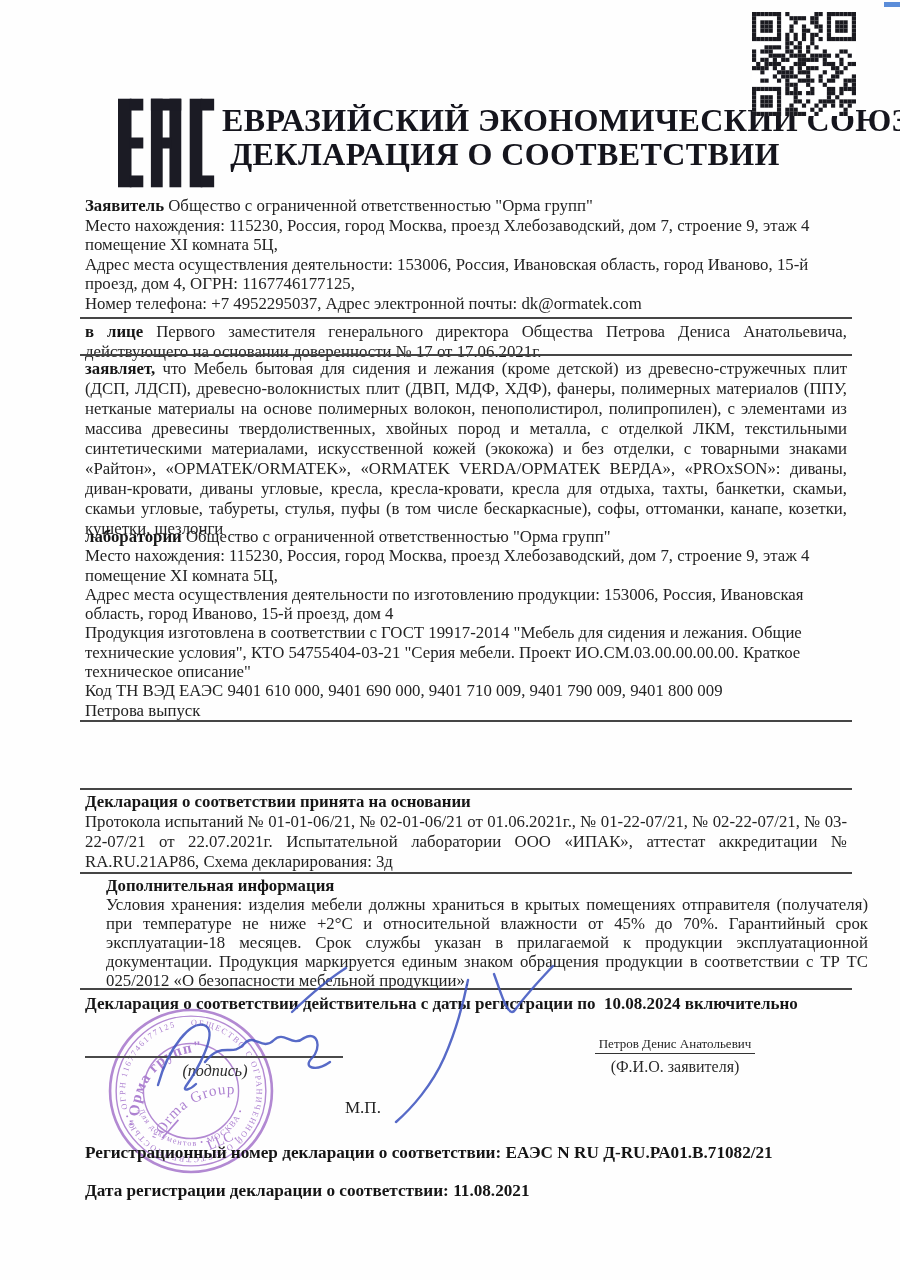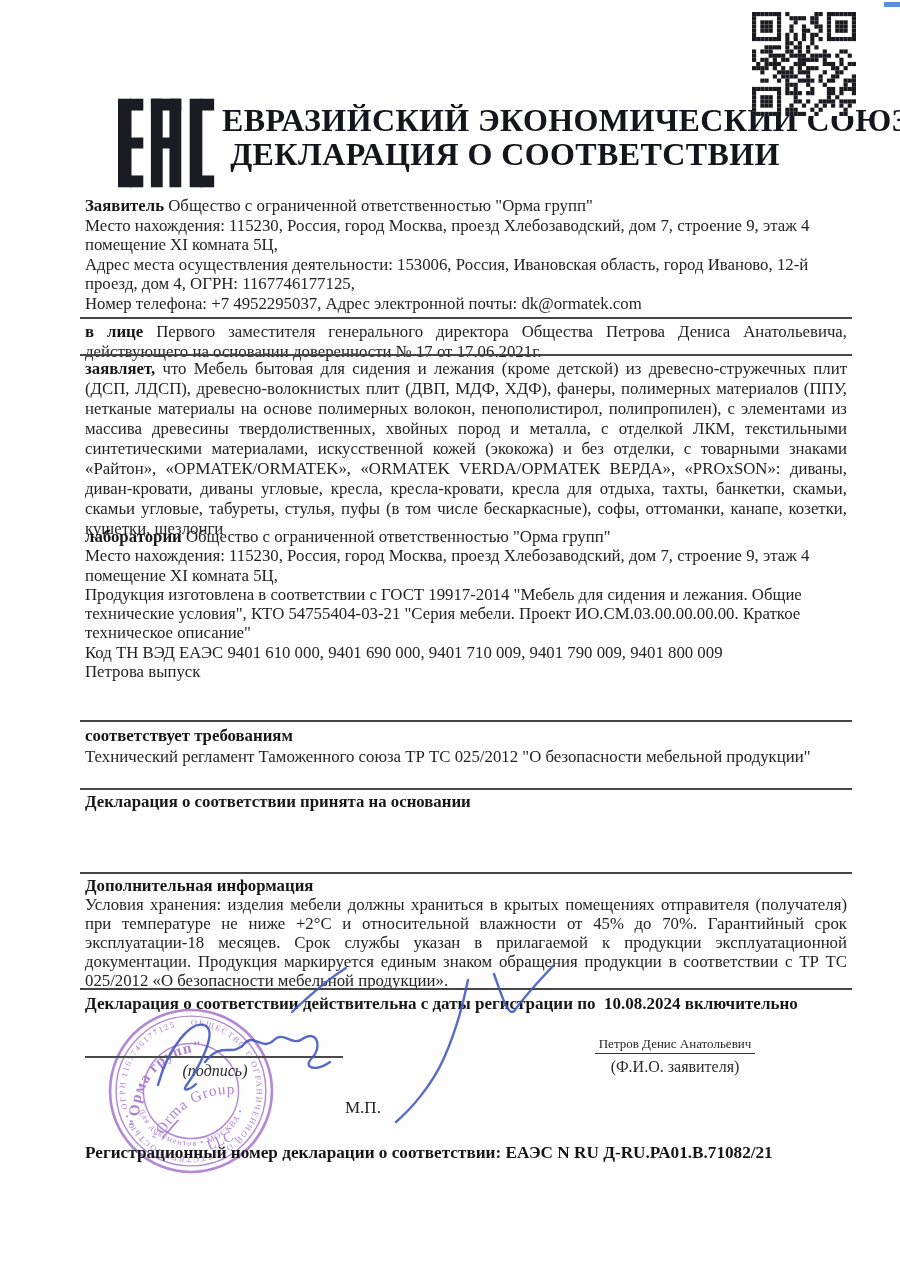--- a/index.html
+++ b/index.html
@@ -8,21 +8,21 @@
     font-family:"Liberation Serif", serif;color:#222;overflow:hidden;
     border-right:2px solid #d9d9d9;border-bottom:2px solid #e3e3e3;
   }
   .abs{position:absolute;}
   .body-text{font-size:16.8px;color:#232323;}
   .sec{left:85px;width:762px;}
   .lh195{line-height:19.5px;}
   .lh20{line-height:20px;}
   .lh193{line-height:19.3px;}
   .lh21{line-height:21px;}
-  .lh19{line-height:19px;}
+  .lh19{line-height:19px;margin-left:21px;}
   .just{text-align:justify;}
   b,.b{font-weight:bold;color:#161616;}
   .divider{left:80px;width:772px;height:2px;background:#454545;}
   .title-wrap{left:222px;width:566px;text-align:center;color:#15151d;}
   .title-line{font-weight:bold;font-size:32px;line-height:34px;letter-spacing:.4px;white-space:nowrap;}
   .valid-line{font-weight:bold;font-size:17px;white-space:pre-wrap;color:#161616;}
   .sig-line{left:85px;width:258px;height:0;border-top:2px solid #4a4a4a;}
   .caption{font-size:16px;color:#2a2a2a;}
   .name-block{left:555px;width:240px;text-align:center;}
   .name-underline{display:inline-block;border-bottom:1.5px solid #333;padding:0 4px 1px 4px;font-size:13px;color:#1e1e1e;}
@@ -362,51 +362,49 @@
       <rect x="48" y="96" width="4" height="4" fill="#1a1a20"></rect>
       <rect x="60" y="96" width="4" height="4" fill="#1a1a20"></rect>
       <rect x="84" y="96" width="4" height="4" fill="#1a1a20"></rect>
       <rect x="88" y="96" width="4" height="4" fill="#1a1a20"></rect>
     </svg>
   <div class="abs blue-tick"></div>
 
   <div class="abs sec body-text lh195" style="top:196px;">
     <div><b>Заявитель</b> <span>Общество с ограниченной ответственностью "Орма групп"</span></div>
     <div>Место нахождения: 115230, Россия, город Москва, проезд Хлебозаводский, дом 7, строение 9, этаж 4 помещение XI комната 5Ц,</div>
-    <div>Адрес места осуществления деятельности: 153006, Россия, Ивановская область, город Иваново, 12-й проезд, дом 4, ОГРН: 1167746177125,</div>
+    <div>Адрес места осуществления деятельности: 153006, Россия, Ивановская область, город Иваново, 15-й проезд, дом 4, ОГРН: 1167746177125,</div>
     <div>Номер телефона: +7 4952295037, Адрес электронной почты: dk@ormatek.com</div>
   </div>
   <div class="abs divider" style="top:317px;"></div>
 
   <div class="abs sec body-text lh195 just" style="top:322px;">
     <b>в лице</b> <span>Первого заместителя генерального директора Общества Петрова Дениса Анатольевича, действующего на основании доверенности № 17 от 17.06.2021г.</span>
   </div>
   <div class="abs divider" style="top:354px;"></div>
 
   <div class="abs sec body-text lh20 just" style="top:359px;">
     <b>заявляет,</b> <span>что Мебель бытовая для сидения и лежания (кроме детской) из древесно-стружечных плит (ДСП, ЛДСП), древесно-волокнистых плит (ДВП, МДФ, ХДФ), фанеры, полимерных материалов (ППУ, нетканые материалы на основе полимерных волокон, пенополистирол, полипропилен), с элементами из массива древесины твердолиственных, хвойных пород и металла, с отделкой ЛКМ, текстильными синтетическими материалами, искусственной кожей (экокожа) и без отделки, с товарными знаками «Райтон», «ОРМАТЕК/ORMATEK», «ORMATEK VERDA/ОРМАТЕК ВЕРДА», «PROxSON»: диваны, диван-кровати, диваны угловые, кресла, кресла-кровати, кресла для отдыха, тахты, банкетки, скамьи, скамьи угловые, табуреты, стулья, пуфы (в том числе бескаркасные), софы, оттоманки, канапе, козетки, кушетки, шезлонги</span>
   </div>
 
   <div class="abs sec body-text lh193" style="top:527px;">
     <div><b>лаборатории</b> <span>Общество с ограниченной ответственностью "Орма групп"</span></div>
     <div>Место нахождения: 115230, Россия, город Москва, проезд Хлебозаводский, дом 7, строение 9, этаж 4 помещение XI комната 5Ц,</div>
+    <div>Адрес места осуществления деятельности по изготовлению продукции: 153006, Россия, Ивановская область, город Иваново, 15-й проезд, дом 4</div>
     <div>Продукция изготовлена в соответствии с ГОСТ 19917-2014 "Мебель для сидения и лежания. Общие технические условия", КТО 54755404-03-21 "Серия мебели. Проект ИО.СМ.03.00.00.00.00. Краткое техническое описание"</div>
     <div>Код ТН ВЭД ЕАЭС  9401 610 000, 9401 690 000, 9401 710 009, 9401 790 009, 9401 800 009</div>
     <div>Петрова выпуск</div>
   </div>
   <div class="abs divider" style="top:720px;"></div>
 
-  <div class="abs sec body-text lh21" style="top:725px;">
-    <div class="b">соответствует требованиям</div>
-    <div>Технический регламент Таможенного союза ТР ТС 025/2012 "О безопасности мебельной продукции"</div>
-  </div>
   <div class="abs divider" style="top:788px;"></div>
 
   <div class="abs sec body-text lh20" style="top:792px;">
     <div class="b">Декларация о соответствии принята на основании</div>
+    <div class="just">Протокола испытаний № 01-01-06/21, № 02-01-06/21 от 01.06.2021г., № 01-22-07/21, № 02-22-07/21, № 03-22-07/21 от 22.07.2021г. Испытательной лаборатории ООО «ИПАК», аттестат аккредитации № RA.RU.21АР86, Схема декларирования: 3д</div>
   </div>
   <div class="abs divider" style="top:872px;"></div>
 
   <div class="abs sec body-text lh19" style="top:876px;">
     <div class="b">Дополнительная информация</div>
     <div class="just">Условия хранения: изделия мебели должны храниться в крытых помещениях отправителя (получателя) при температуре не ниже +2°С и относительной влажности от 45% до 70%. Гарантийный срок эксплуатации-18 месяцев. Срок службы указан в прилагаемой к продукции эксплуатационной документации. Продукция маркируется единым знаком обращения продукции в соответствии с ТР ТС 025/2012 «О безопасности мебельной продукции».</div>
   </div>
   <div class="abs divider" style="top:988px;"></div>
 
   <div class="abs sec valid-line" style="top:994px;">Декларация о соответствии действительна с даты регистрации по  10.08.2024 включительно</div>
@@ -456,14 +454,15 @@
       <path d="M 58,145 C 68,108 92,78 106,86 C 118,94 96,132 86,146 C 82,152 90,150 96,144"></path>
       <path d="M 105,122 C 122,100 132,118 144,104 C 154,92 162,112 174,100 C 184,90 192,108 204,98"></path>
       <path d="M 204,98 C 218,90 222,108 212,118 C 202,128 216,132 230,122"></path>
       <path d="M 192,72 C 210,55 230,38 246,28"></path>
       <path d="M 453,26 C 436,44 422,60 415,70 C 408,80 400,50 394,34"></path>
       <path d="M 368,40 C 362,70 352,100 344,118 C 332,145 312,168 296,182"></path>
     </g>
   </svg>
 
   <div class="abs reg-line" style="top:1143px;">Регистрационный номер декларации о соответствии: ЕАЭС N RU Д-RU.РА01.В.71082/21</div>
+  <div class="abs reg-line" style="top:1181px;">Дата регистрации декларации о соответствии: 11.08.2021</div>
 
 </div>
 
 </body></html>

